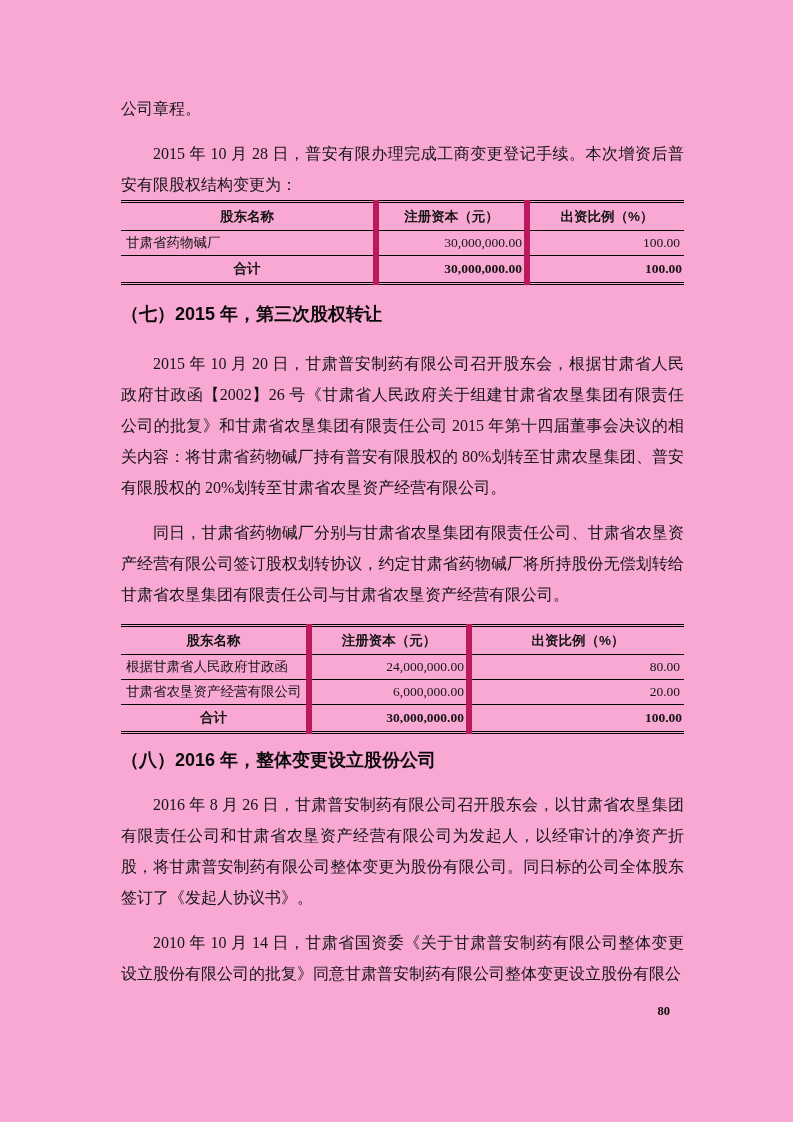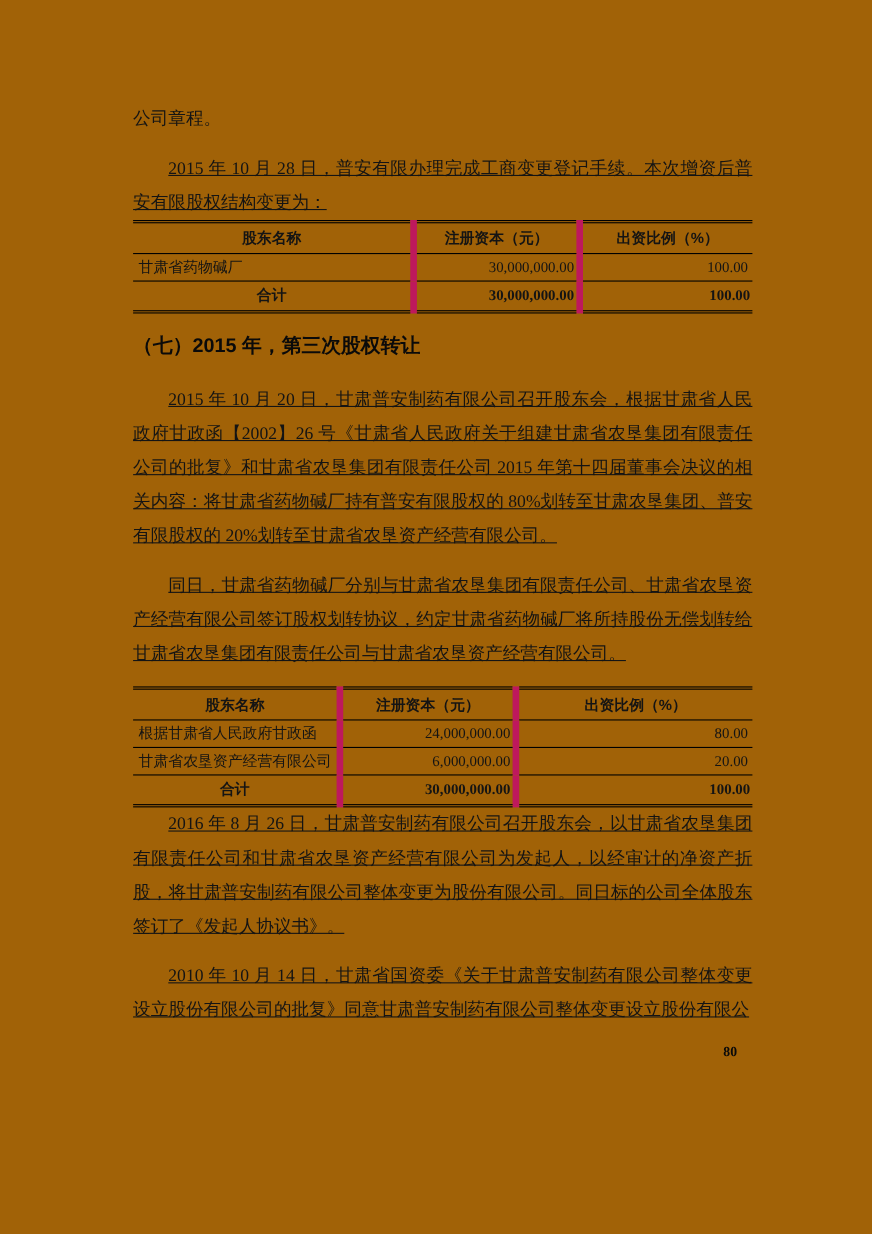--- a/index.html
+++ b/index.html
@@ -3,40 +3,40 @@
 <meta charset="utf-8">
 <style>
   * { margin: 0; padding: 0; box-sizing: border-box; }
   html, body { background: #e8e8e8; }
   body { font-family: "Liberation Serif", "DejaVu Serif", serif; }
 
   .page {
     position: relative;
     width: 793px;
     height: 1122px;
-    background: #a16207;
+    background: #f9a8d4;
     color: #141414;
     overflow: hidden;
   }
 
   .content {
     position: absolute;
     top: 93px;
     left: 121px;
     width: 563px;
   }
 
   .para {
     font-size: 16px;
     line-height: 31px;
     text-align: justify;
     margin-bottom: 14px;
     color: #141414;
   }
-  .para.indent { text-indent: 2em; text-decoration: underline; }
+  .para.indent { text-indent: 2em; }
   .para.pre-table { margin-bottom: 0; }
 
   .section-heading {
     font-family: "Liberation Sans", "DejaVu Sans", sans-serif;
     font-weight: bold;
     font-size: 18px;
     line-height: 25px;
     color: #0a0a0a;
   }
   .heading-7 { margin-top: 17px; margin-bottom: 21px; }
@@ -159,20 +159,21 @@
           <td class="cell-pct">20.00</td>
         </tr>
         <tr class="total-row">
           <td class="cell-label">合计</td>
           <td class="cell-num">30,000,000.00</td>
           <td class="cell-pct">100.00</td>
         </tr>
       </tbody>
     </table>
 
+    <h2 class="section-heading heading-8">（八）2016 年，整体变更设立股份公司</h2>
 
     <p class="para indent">2016 年 8 月 26 日，甘肃普安制药有限公司召开股东会，以甘肃省农垦集团有限责任公司和甘肃省农垦资产经营有限公司为发起人，以经审计的净资产折股，将甘肃普安制药有限公司整体变更为股份有限公司。同日标的公司全体股东签订了《发起人协议书》。</p>
 
     <p class="para indent">2010 年 10 月 14 日，甘肃省国资委《关于甘肃普安制药有限公司整体变更设立股份有限公司的批复》同意甘肃普安制药有限公司整体变更设立股份有限公</p>
 
     <div class="page-number">80</div>
 
   </div>
 </div>
 

